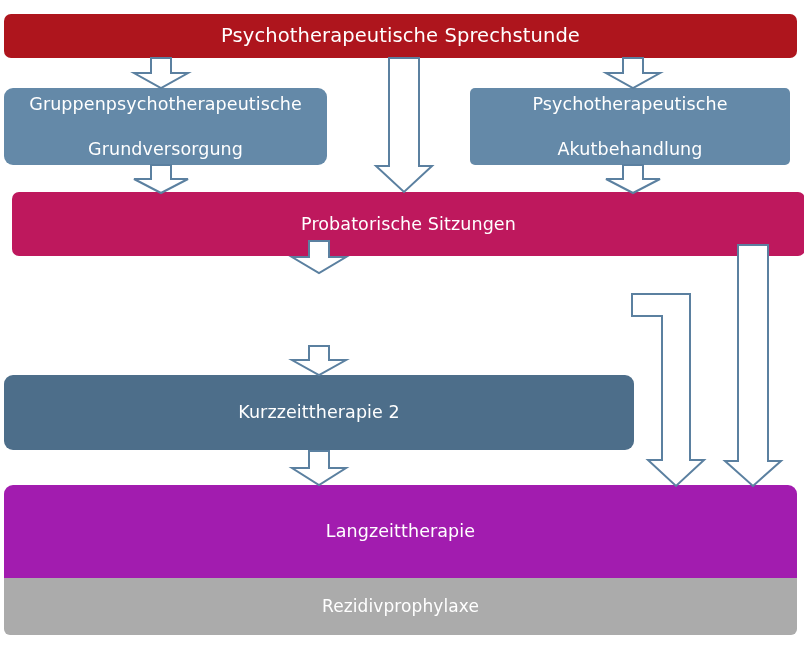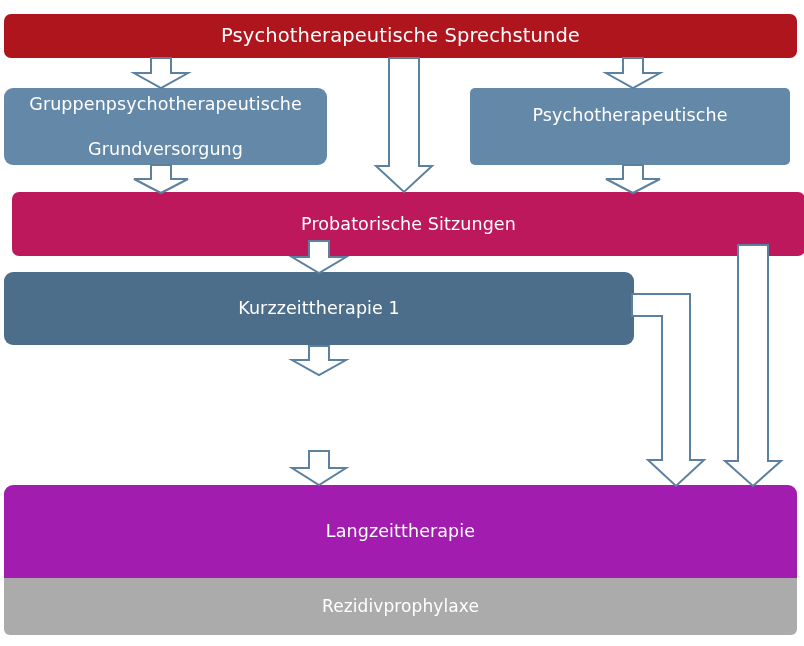--- a/index.html
+++ b/index.html
@@ -117,31 +117,32 @@
     </span>
   </div>
 
   <div class="node n-sprechstunde">
     <span>Psychotherapeutische Sprechstunde</span>
   </div>
 
   <div class="node n-akut">
     <span>
       <span>Psychotherapeutische</span><br>
+      <span>Akutbehandlung</span>
     </span>
   </div>
 
   <div class="node n-probatorisch">
     <span>Probatorische Sitzungen</span>
   </div>
 
-  <div class="node n-kzt1">
-    <span>Kurzzeittherapie 1</span>
-  </div>
-
+
+  <div class="node n-kzt2">
+    <span>Kurzzeittherapie 2</span>
+  </div>
 
   <div class="node n-lzt">
     <span>Langzeittherapie</span>
   </div>
 
   <div class="node n-rezidiv">
     <span>Rezidivprophylaxe</span>
   </div>
 
   <div class="connector" style="left:133px; top:57px; width:56px; height:32px;">

